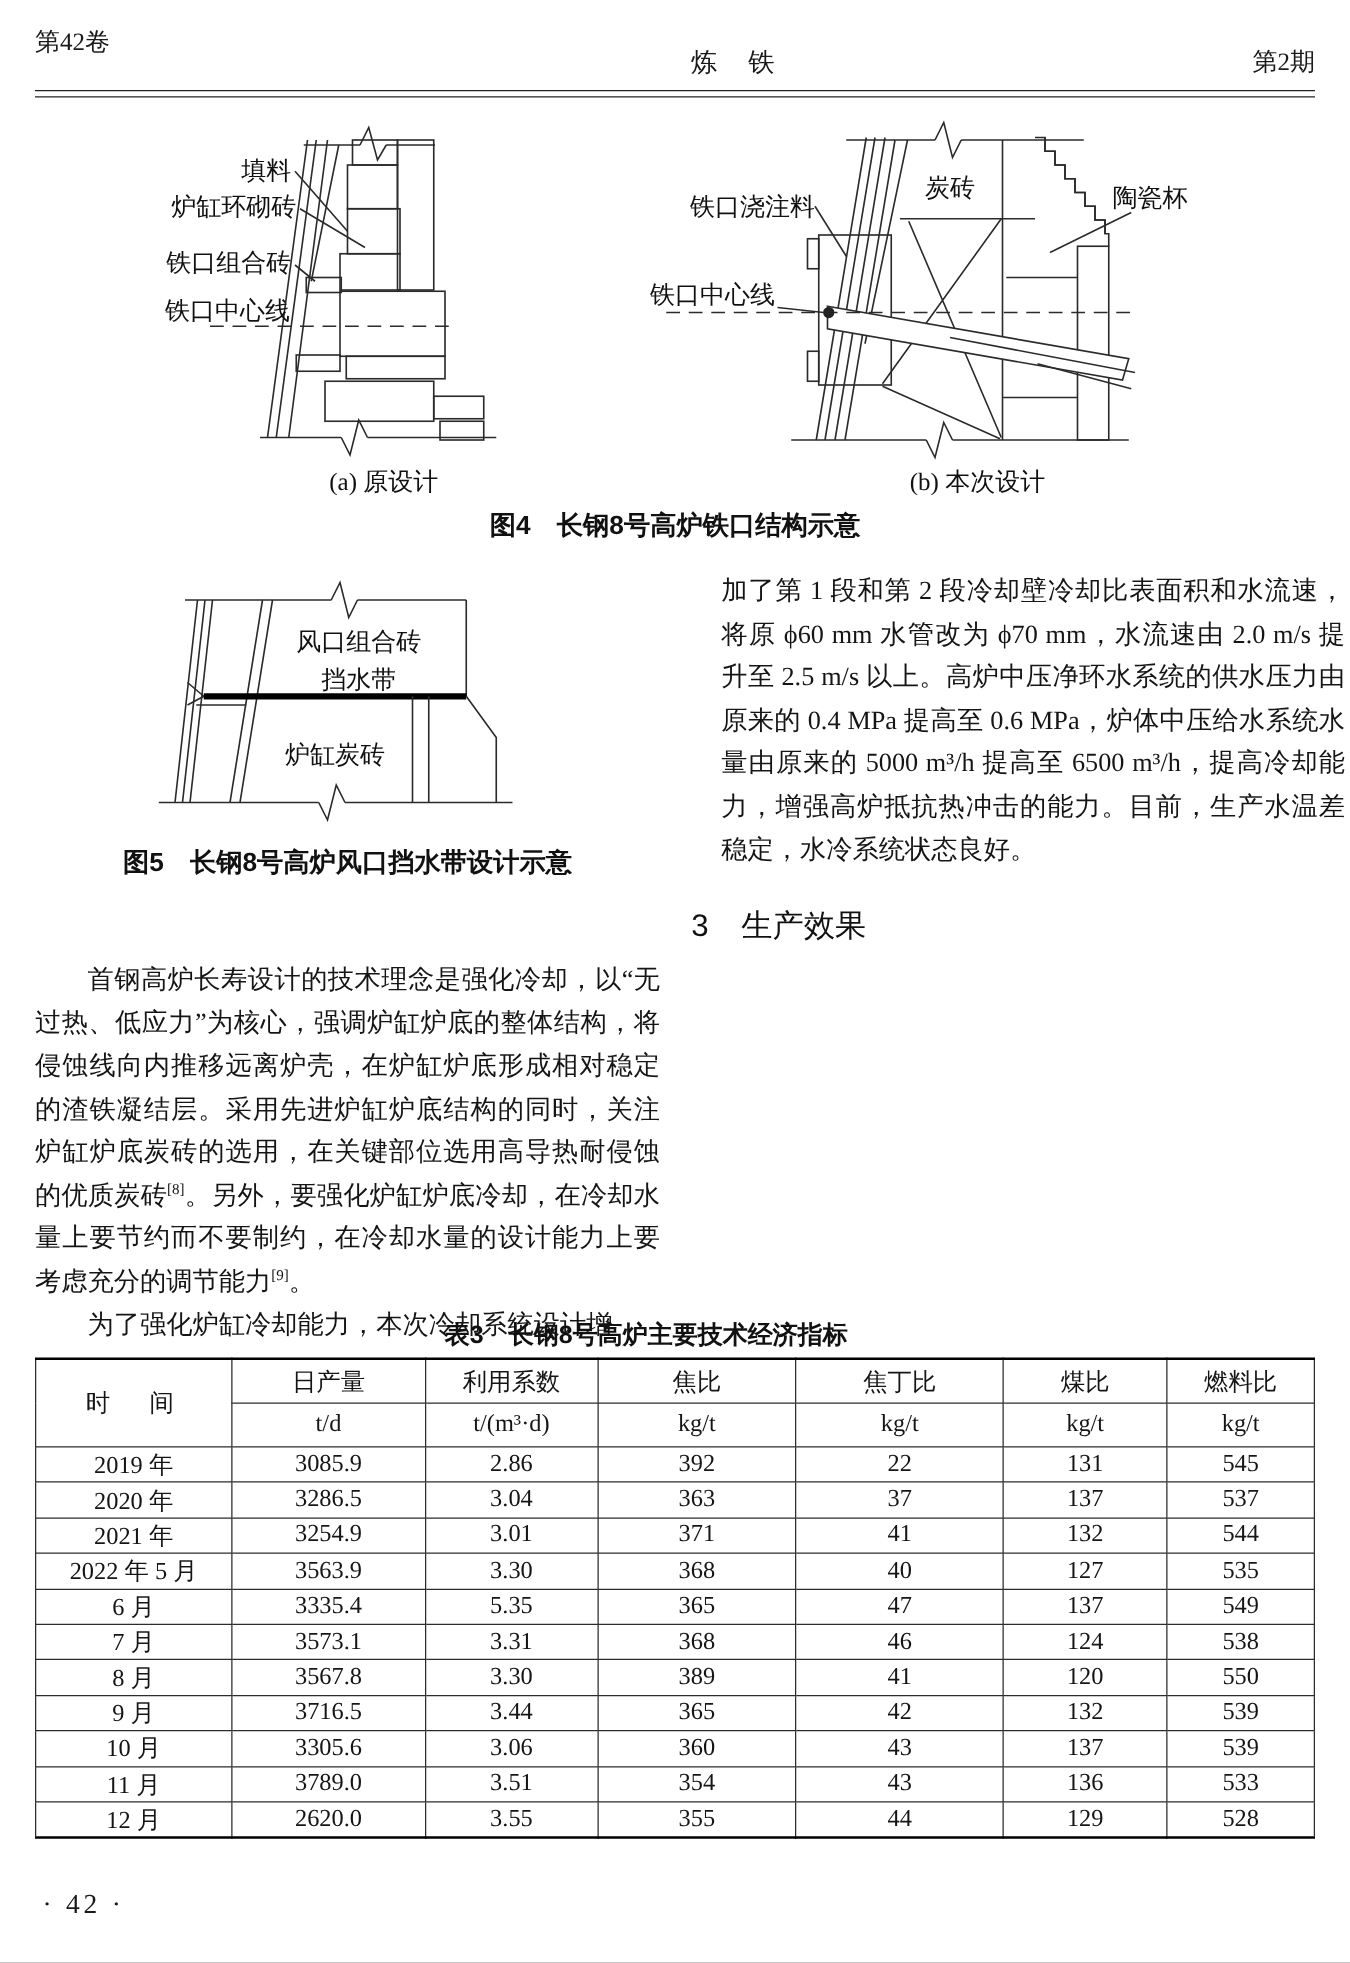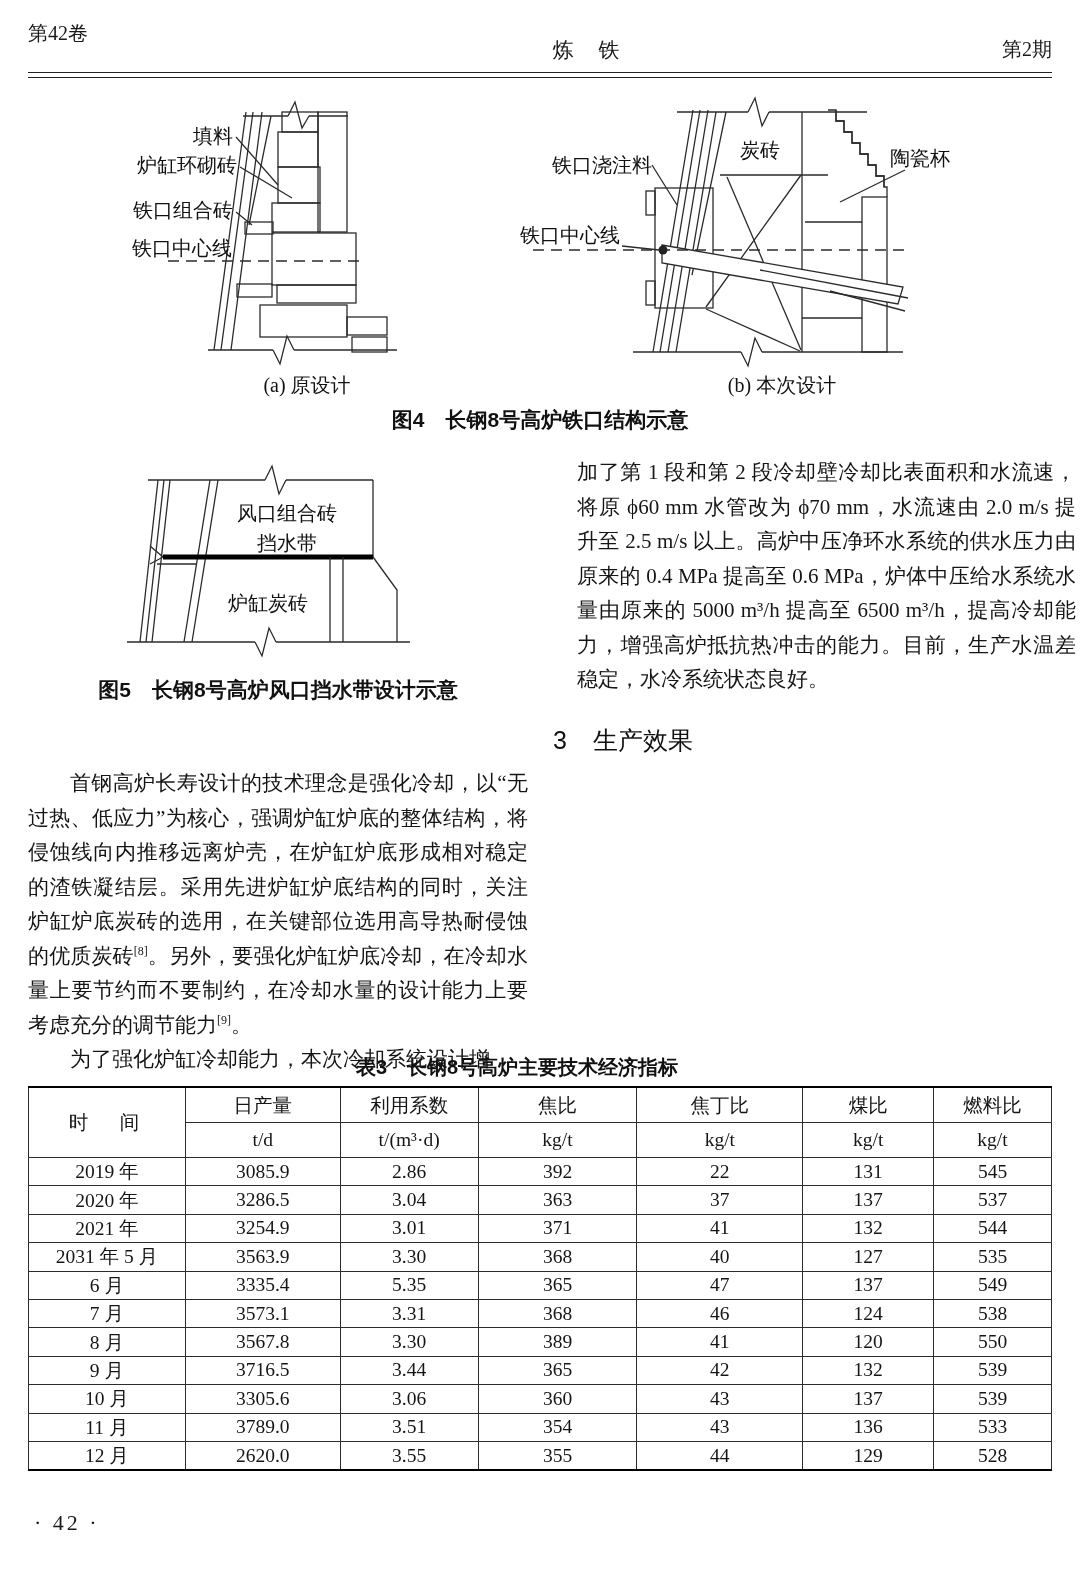--- a/index.html
+++ b/index.html
@@ -249,21 +249,21 @@
       <tr>
         <td class="t-year">2021 年</td>
         <td>3254.9</td>
         <td>3.01</td>
         <td>371</td>
         <td>41</td>
         <td>132</td>
         <td>544</td>
       </tr>
       <tr>
-        <td class="t-year">2031 年 5 月</td>
+        <td class="t-year">2022 年 5 月</td>
         <td>3563.9</td>
         <td>3.30</td>
         <td>368</td>
         <td>40</td>
         <td>127</td>
         <td>535</td>
       </tr>
       <tr>
         <td class="t-month">6 月</td>
         <td>3335.4</td>

